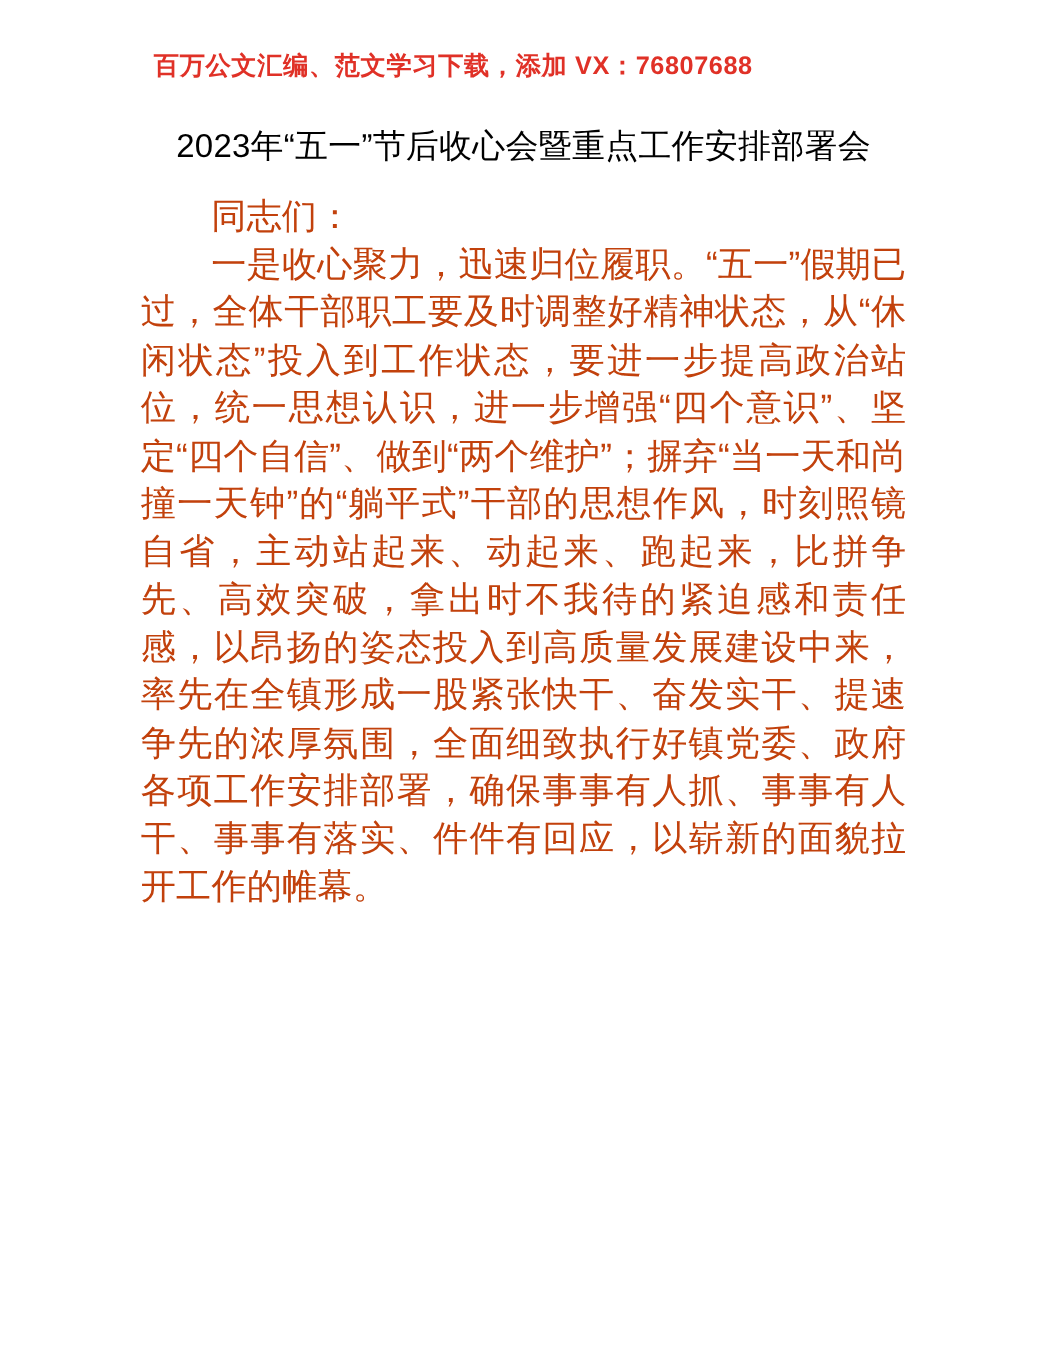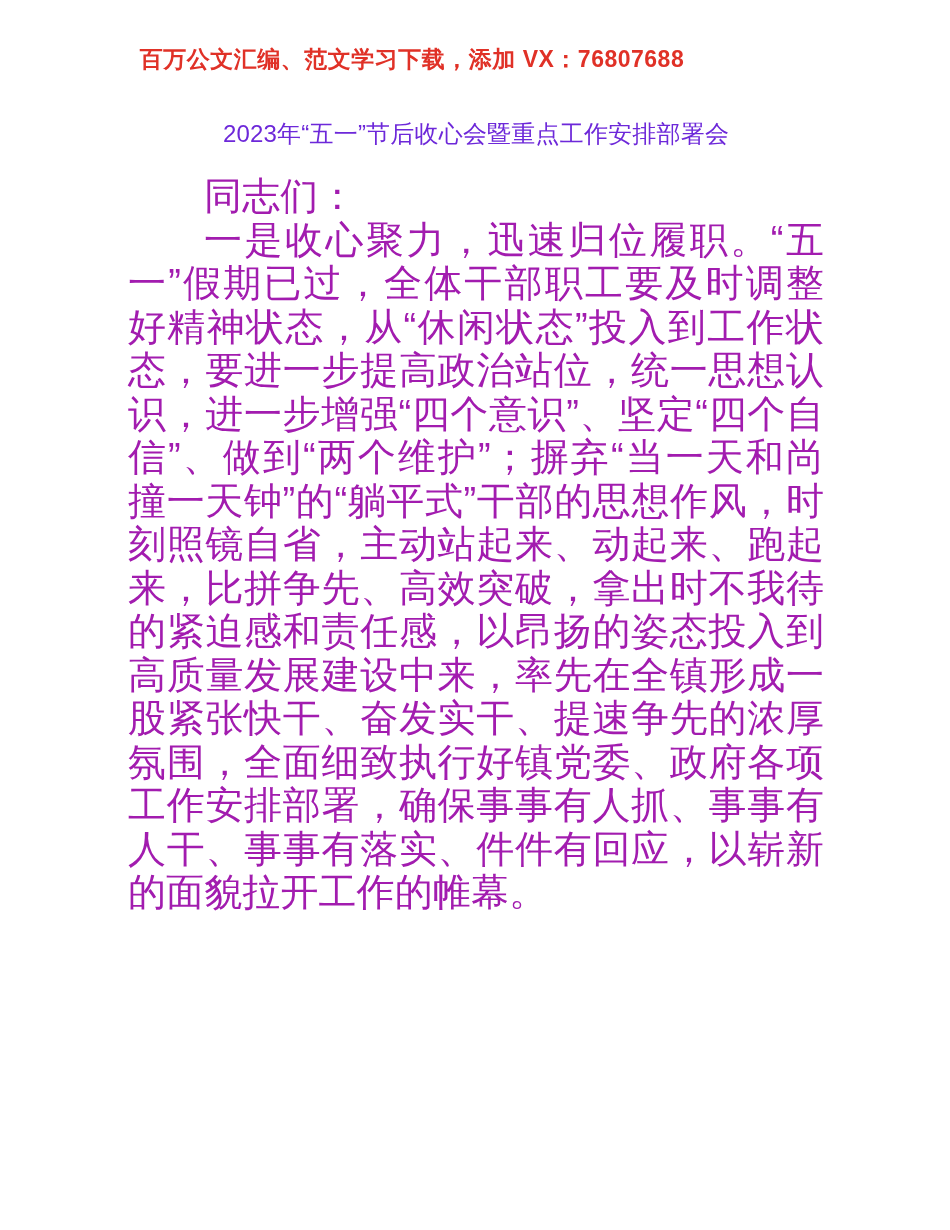--- a/index.html
+++ b/index.html
@@ -33,33 +33,33 @@
 
   
   .doc {
     position: absolute;
     top: 112px;
     left: 128px;
     width: 696px;
   }
 
   .doc-title {
-    font-size: 24px;
+    font-size: 30px;
     font-weight: 400;
     line-height: 43px;
     text-align: center;
-    color: #6d28d9;
+    color: #000000;
     margin: 0 0 4px 0;
     letter-spacing: 0.2px;
   }
 
   .body-text {
-    font-size: 38px;
+    font-size: 32px;
     line-height: 43.5px;
-    color: #a21caf;
+    color: #c2410c;
     text-align: justify;
     text-justify: inter-ideograph;
     margin: 0;
     letter-spacing: 0.1px;
   }
 
   .para {
     text-indent: 2em;
     margin: 0;
     padding: 0;

